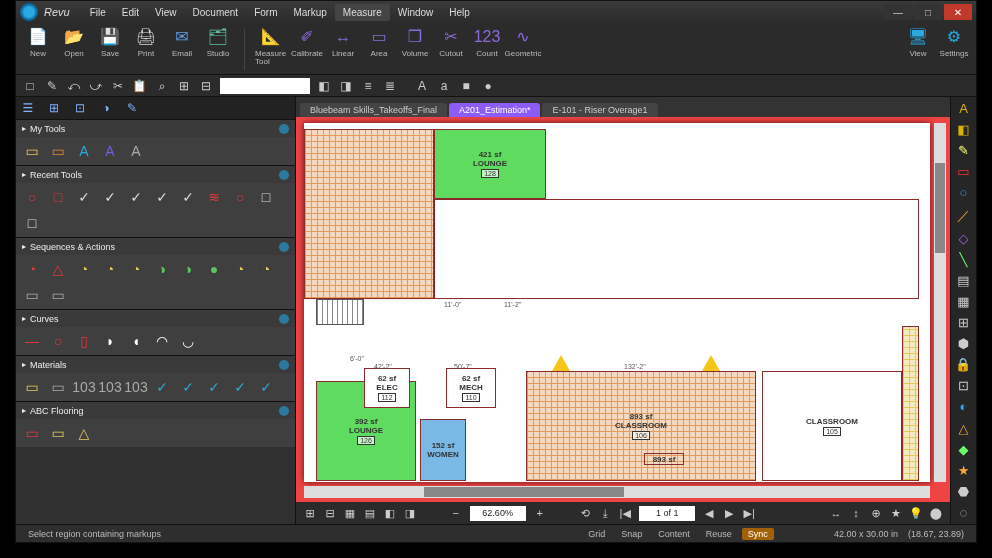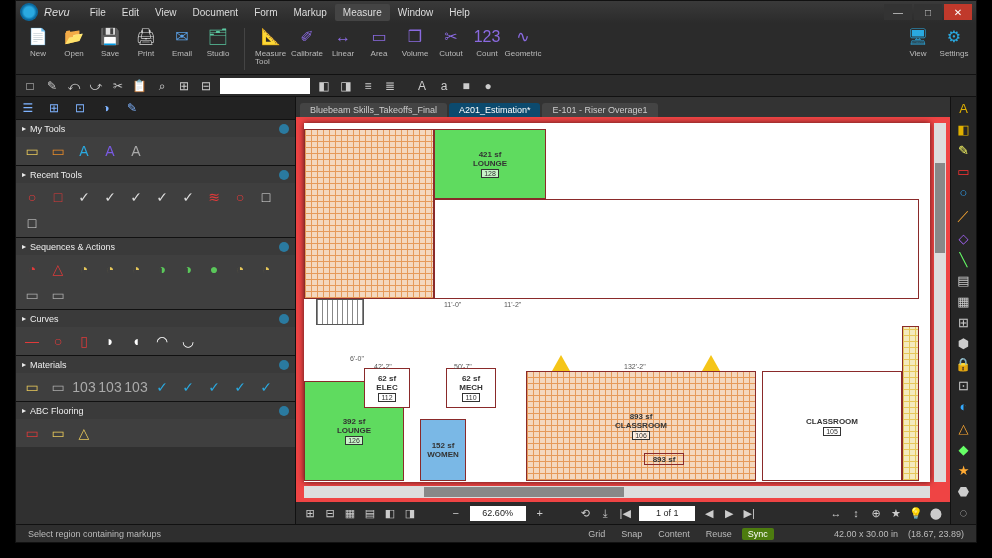--- a/index.html
+++ b/index.html
@@ -35,21 +35,21 @@
   .panel-hdr { height: 18px; background: #3a3a3a; display: flex; align-items: center; padding: 0 6px; color: #eee; font-size: 9px; border-top: 1px solid #111; cursor: pointer; }
   .panel-hdr .caret { margin-right: 4px; font-size: 8px; }
   .panel-hdr .dot { margin-left: auto; width: 10px; height: 10px; border-radius: 50%; background: #2a7aa0; }
   .panel-body { background: #3f3f3f; padding: 4px 6px; display: flex; flex-wrap: wrap; gap: 6px; }
   .tool { width: 20px; height: 20px; display: flex; align-items: center; justify-content: center; font-size: 14px; cursor: pointer; border-radius: 2px; }
   .tool.sm { font-size: 14px; }
   
   .center { flex: 1; display: flex; flex-direction: column; background: #9a9a9a; min-width: 0; }
   .doctabs { height: 20px; background: #333; display: flex; align-items: flex-end; padding-left: 4px; gap: 2px; }
   .doctab { padding: 2px 10px; font-size: 9px; background: #444; color: #ccc; border-radius: 3px 3px 0 0; cursor: pointer; white-space: nowrap; }
-  .doctab.active { background: #0c4a6e; color: #fff; }
+  .doctab.active { background: #8b5cf6; color: #fff; }
   .canvas-wrap { flex: 1; position: relative; background: #ef4444; overflow: hidden; }
   .paper { position: absolute; left: 8px; top: 6px; right: 20px; bottom: 20px; background: #fff; box-shadow: 0 0 6px #000a; }
   .scrollbar-v { position: absolute; right: 4px; top: 6px; bottom: 20px; width: 12px; background: #ddd; }
   .scrollbar-v .thumb { position: absolute; left: 1px; right: 1px; top: 40px; height: 90px; background: #888; }
   .scrollbar-h { position: absolute; left: 8px; right: 20px; bottom: 4px; height: 12px; background: #ddd; }
   .scrollbar-h .thumb { position: absolute; top: 1px; bottom: 1px; left: 120px; width: 200px; background: #888; }
   
   .room { position: absolute; font-size: 8px; text-align: center; color: #333; display: flex; flex-direction: column; align-items: center; justify-content: center; }
   .hatch { background-image: repeating-linear-gradient(0deg,#e69a5a,#e69a5a 1px,transparent 1px,transparent 6px), repeating-linear-gradient(90deg,#e69a5a,#e69a5a 1px,transparent 1px,transparent 6px); }
   .hatch-yellow { background-image: repeating-linear-gradient(0deg,#e6c85a,#e6c85a 1px,transparent 1px,transparent 6px), repeating-linear-gradient(90deg,#e6c85a,#e6c85a 1px,transparent 1px,transparent 6px); }
@@ -63,21 +63,21 @@
   .navstrip { height: 22px; background: #2b2b2b; display: flex; align-items: center; padding: 0 6px; gap: 6px; color: #ccc; }
   .nav-ico { width: 16px; height: 16px; display: flex; align-items: center; justify-content: center; font-size: 11px; cursor: pointer; }
   .zoombox, .pagebox { width: 56px; height: 15px; background: #fff; color: #222; font-size: 9px; display: flex; align-items: center; justify-content: center; }
   
   .right { width: 26px; background: #262626; display: flex; flex-direction: column; align-items: center; padding: 4px 0; gap: 6px; border-left: 1px solid #111; }
   .rtool { width: 18px; height: 18px; display: flex; align-items: center; justify-content: center; font-size: 13px; cursor: pointer; }
   
   .status { height: 18px; background: #2e2e2e; border-top: 1px solid #111; display: flex; align-items: center; padding: 0 12px; color: #bbb; font-size: 9px; gap: 10px; }
   .status .sp { flex: 1; }
   .status .sbtn { padding: 1px 6px; cursor: pointer; }
-  .status .sbtn.active { background: #4d7c0f; color: #fff; border-radius: 2px; }
+  .status .sbtn.active { background: #a16207; color: #fff; border-radius: 2px; }
 </style>
 </head>
 <body>
 
 <div class="win">
 
   <div class="menubar">
     <div class="logo"></div>
     <div class="appname">Revu</div>
     <div id="menu-slot" style="display: flex;">
@@ -311,21 +311,21 @@
           <div class="doctab">E-101 - Riser Overage1</div>
         </div>
       <div class="canvas-wrap">
         <div class="paper" id="paper">
             <div class="room" style="left: 130px; top: 6px; width: 112px; height: 70px; background: rgb(95, 219, 95); border: 1px solid rgb(138, 42, 42);">
               <div class="area">421 sf</div>
               <div class="name">LOUNGE</div>
               <div class="num">128</div>
             </div>
             <div class="room hatch" style="left: 0px; top: 6px; width: 130px; height: 170px; background-color: rgb(244, 216, 191); border: 1px solid rgb(138, 42, 42);"></div>
-            <div class="room" style="left: 0; top: 258px; width: 100px; height: 100px; background: rgb(95, 219, 95); border: 1px solid rgb(138, 42, 42); align-items: center;">
+            <div class="room" style="left: 12px; top: 258px; width: 100px; height: 100px; background: rgb(95, 219, 95); border: 1px solid rgb(138, 42, 42); align-items: center;">
               <div class="area">392 sf</div>
               <div class="name">LOUNGE</div>
               <div class="num">126</div>
             </div>
             <div class="room" style="left: 60px; top: 245px; width: 46px; height: 40px; background: rgb(255, 255, 255); border: 1px solid rgb(138, 42, 42);">
               <div class="area">62 sf</div>
               <div class="name">ELEC</div>
               <div class="num">112</div>
             </div>
             <div class="room" style="left: 142px; top: 245px; width: 50px; height: 40px; background: rgb(255, 255, 255); border: 1px solid rgb(138, 42, 42);">

